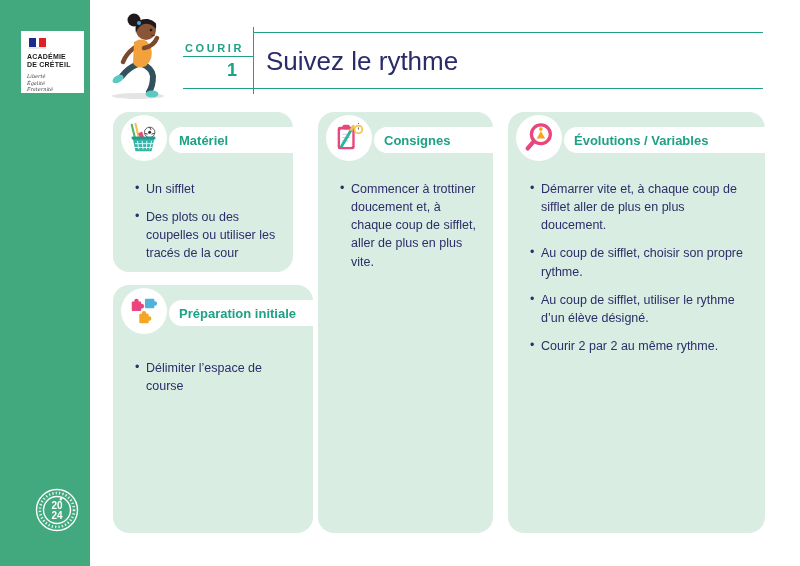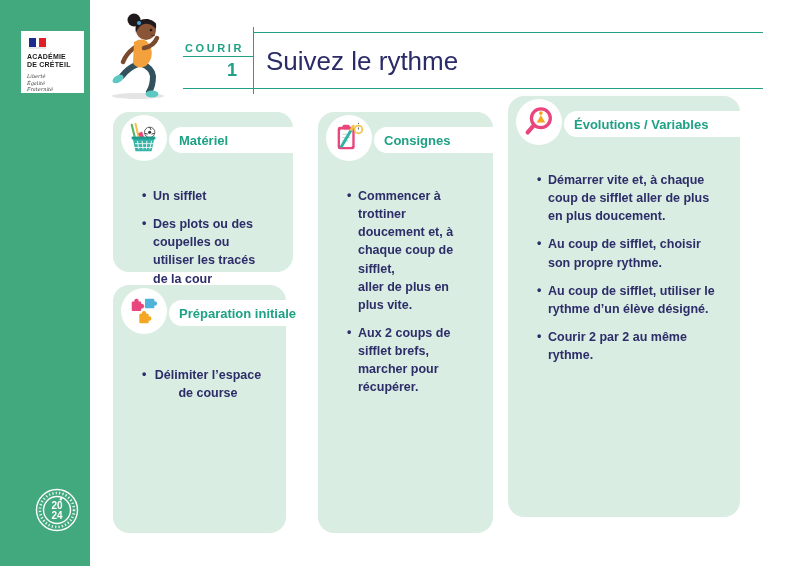--- a/index.html
+++ b/index.html
@@ -23,31 +23,31 @@
   .courir-number{position:absolute;left:183px;top:60px;width:54px;text-align:right;
                  font-size:18px;font-weight:bold;color:#1EA185;}
   .rule-top{position:absolute;left:254px;top:32px;width:509px;border-top:1.6px solid #1EA185;}
   .rule-bottom{position:absolute;left:183px;top:88px;width:580px;border-top:1.6px solid #1EA185;}
   .rule-vert{position:absolute;left:253px;top:27px;height:67px;border-left:1.6px solid #1EA185;}
   .page-title{position:absolute;left:266px;top:46px;font-size:26px;font-weight:normal;color:#2B2B68;}
 
   
   .card{position:absolute;background:#D9EDE2;border-radius:16px;}
   .card-materiel{left:113px;top:112px;width:180px;height:160px;}
-  .card-preparation{left:113px;top:285px;width:173px;height:248px;text-align:center;}
+  .card-preparation{left:113px;top:285px;width:200px;height:248px;}
   .card-consignes{left:318px;top:112px;width:175px;height:421px;}
-  .card-evolutions{left:508px;top:96px;width:232px;height:421px;}
+  .card-evolutions{left:508px;top:112px;width:257px;height:421px;}
 
   .icon-circle{position:absolute;left:8px;top:3px;width:46px;height:46px;background:#fff;
                border-radius:50%;display:flex;align-items:center;justify-content:center;}
   .card-pill{position:absolute;left:56px;right:0;top:15px;height:26px;background:#fff;
              border-radius:13px 0 0 13px;display:flex;align-items:center;padding-left:10px;}
   .card-pill span{color:#1EA185;font-weight:bold;font-size:13px;white-space:nowrap;}
 
-  .card-list{position:absolute;left:14px;right:8px;top:60px;margin:15px;padding:0;list-style:none;font-weight:bold;}
+  .card-list{position:absolute;left:14px;right:8px;top:60px;margin:8px;padding:0;list-style:none;}
   .card-preparation .card-list{top:66px;}
   .card-list li{position:relative;padding-left:11px;margin-bottom:10px;font-size:12.5px;
                 line-height:1.45;color:#2D2D69;white-space:pre-line;}
   .card-list li::before{content:"\2022";position:absolute;left:0;top:-1px;color:#2D2D69;}
 
   
   .badge-2024{position:absolute;left:34px;top:487px;width:46px;height:46px;}
   svg{display:block;}
 </style>
 </head>
@@ -156,21 +156,20 @@
         <circle cx="28" cy="9" r="3.2" fill="#fff"></circle>
         <path d="M28 9 V6.8 M28 3.2 v-1.2" stroke="#555" stroke-width="1" fill="none"></path>
       </svg>
     </div>
     <div class="card-pill">
       <span>Consignes</span>
     </div>
     <ul class="card-list">
       <li>Commencer à trottiner doucement et, à chaque coup de sifflet,
 aller de plus en plus vite.</li>
-      <li>Aux 2 coups de sifflet brefs, marcher pour récupérer.</li>
     </ul>
   </div>
 
   <div class="card card-evolutions">
     <div class="icon-circle">
       <svg width="34" height="34" viewBox="0 0 36 36">
         <circle cx="20" cy="14" r="10" fill="#fff" stroke="#e8467c" stroke-width="3.5"></circle>
         <circle cx="20" cy="8.5" r="2" fill="#f5a623"></circle>
         <path d="M20 10.5 l4.5 8 h-9 Z" fill="#f5a623"></path>
         <path d="M12.5 21.5 L6 29" stroke="#e8467c" stroke-width="4.5" stroke-linecap="round"></path>

